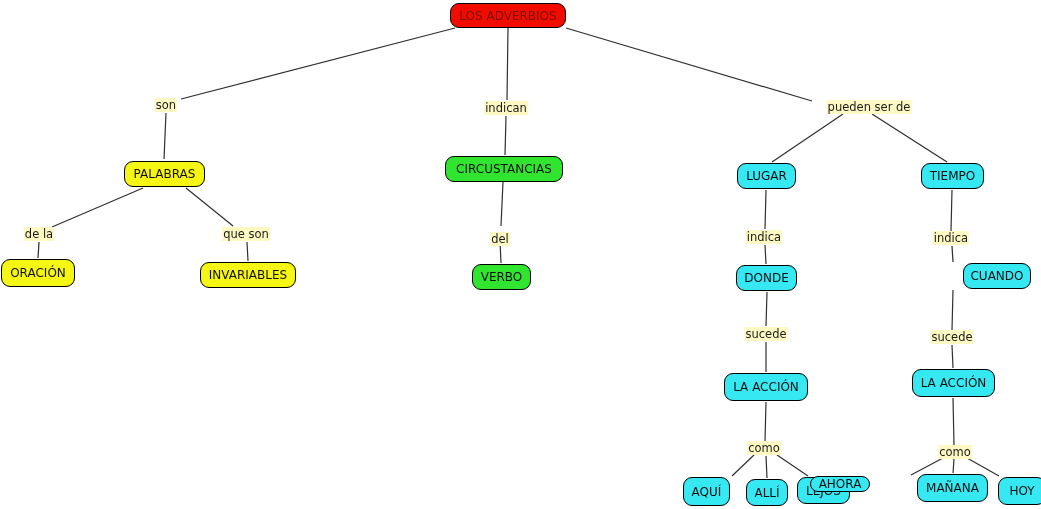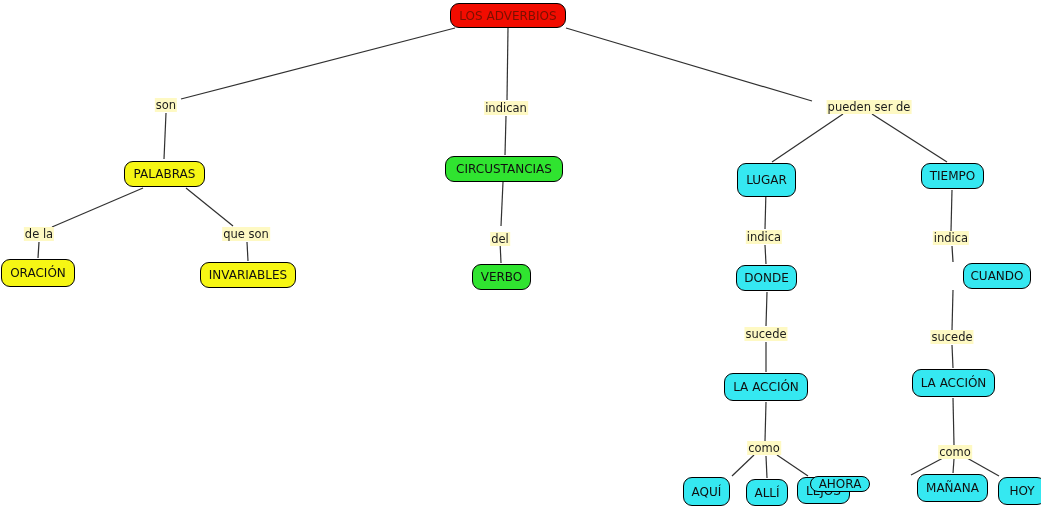--- a/index.html
+++ b/index.html
@@ -83,21 +83,21 @@
     <line x1="954" y1="459" x2="953" y2="473"></line>
     <line x1="967" y1="458" x2="999" y2="476"></line>
   </svg>
 
   <div class="node red" style="left:450px; top:3px;   width:116px; height:25px;">LOS ADVERBIOS</div>
   <div class="node yellow" style="left:124px; top:161px; width:81px;  height:26px;text-align:right;">PALABRAS</div>
   <div class="node yellow" style="left:1px;   top:259px; width:74px;  height:28px;">ORACIÓN</div>
   <div class="node yellow" style="left:200px; top:262px; width:96px;  height:26px;">INVARIABLES</div>
   <div class="node green" style="left:445px; top:156px; width:118px; height:26px;">CIRCUSTANCIAS</div>
   <div class="node green" style="left:472px; top:264px; width:59px;  height:26px;">VERBO</div>
-  <div class="node cyan" style="left:737px; top:163px; width:59px;  height:34px;">LUGAR</div>
+  <div class="node cyan" style="left:737px; top:163px; width:59px;  height:26px;">LUGAR</div>
   <div class="node cyan" style="left:921px; top:163px; width:63px;  height:26px;">TIEMPO</div>
   <div class="node cyan" style="left:736px; top:265px; width:61px;  height:26px;">DONDE</div>
   <div class="node cyan" style="left:963px; top:263px; width:68px;  height:26px;">CUANDO</div>
   <div class="node cyan" style="left:724px; top:373px; width:84px;  height:28px;">LA ACCIÓN</div>
   <div class="node cyan" style="left:912px; top:369px; width:83px;  height:28px;">LA ACCIÓN</div>
   <div class="node cyan" style="left:683px; top:477px; width:47px;  height:29px;">AQUÍ</div>
   <div class="node cyan" style="left:746px; top:479px; width:42px;  height:27px;">ALLÍ</div>
   <div class="node cyan" style="left:797px; top:477px; width:53px;  height:27px;">LEJOS</div>
   <div class="node cyan" style="left:810px; top:476px; width:60px;  height:16px;">AHORA</div>
   <div class="node cyan" style="left:917px; top:474px; width:71px;  height:28px;">MAÑANA</div>

